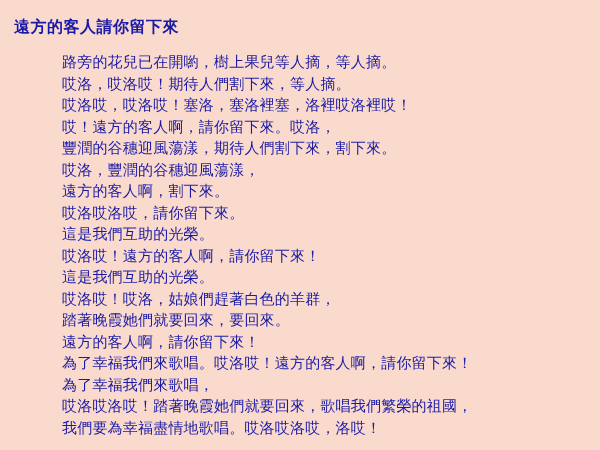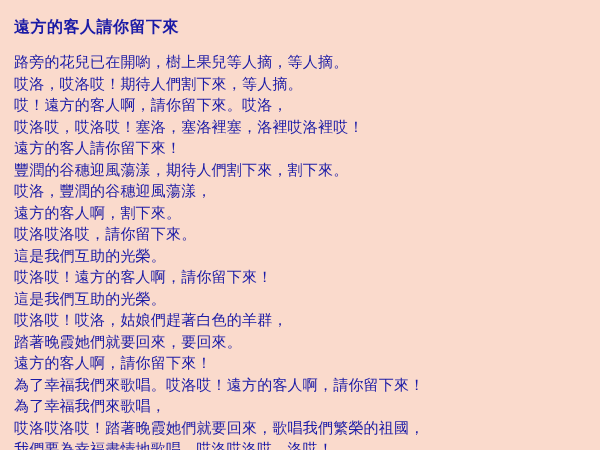--- a/index.html
+++ b/index.html
@@ -29,33 +29,33 @@
     letter-spacing: 0.5px;
   }
   .lyric-body {
     font-size: 15px;
     line-height: 21.5px;
     color: #1a1aa6;
     letter-spacing: 0.2px;
   }
   .lyric-line {
     white-space: pre;
+    margin-left: 48px;
   }
 </style>
 </head>
 <body style="background: rgb(250, 218, 204);">
 
 <div class="page">
   <div class="lyric-title">遠方的客人請你留下來</div>
   <div class="lyric-body">
     <div class="lyric-line">路旁的花兒已在開喲，樹上果兒等人摘，等人摘。</div>
     <div class="lyric-line">哎洛，哎洛哎！期待人們割下來，等人摘。</div>
+    <div class="lyric-line">哎洛哎，哎洛哎！塞洛，塞洛裡塞，洛裡哎洛裡哎！</div>
     <div class="lyric-line">哎！遠方的客人啊，請你留下來。哎洛，</div>
-    <div class="lyric-line">哎洛哎，哎洛哎！塞洛，塞洛裡塞，洛裡哎洛裡哎！</div>
-    <div class="lyric-line">遠方的客人請你留下來！</div>
     <div class="lyric-line">豐潤的谷穗迎風蕩漾，期待人們割下來，割下來。</div>
     <div class="lyric-line">哎洛，豐潤的谷穗迎風蕩漾，</div>
     <div class="lyric-line">遠方的客人啊，割下來。</div>
     <div class="lyric-line">哎洛哎洛哎，請你留下來。</div>
     <div class="lyric-line">這是我們互助的光榮。</div>
     <div class="lyric-line">哎洛哎！遠方的客人啊，請你留下來！</div>
     <div class="lyric-line">這是我們互助的光榮。</div>
     <div class="lyric-line">哎洛哎！哎洛，姑娘們趕著白色的羊群，</div>
     <div class="lyric-line">踏著晚霞她們就要回來，要回來。</div>
     <div class="lyric-line">遠方的客人啊，請你留下來！</div>

